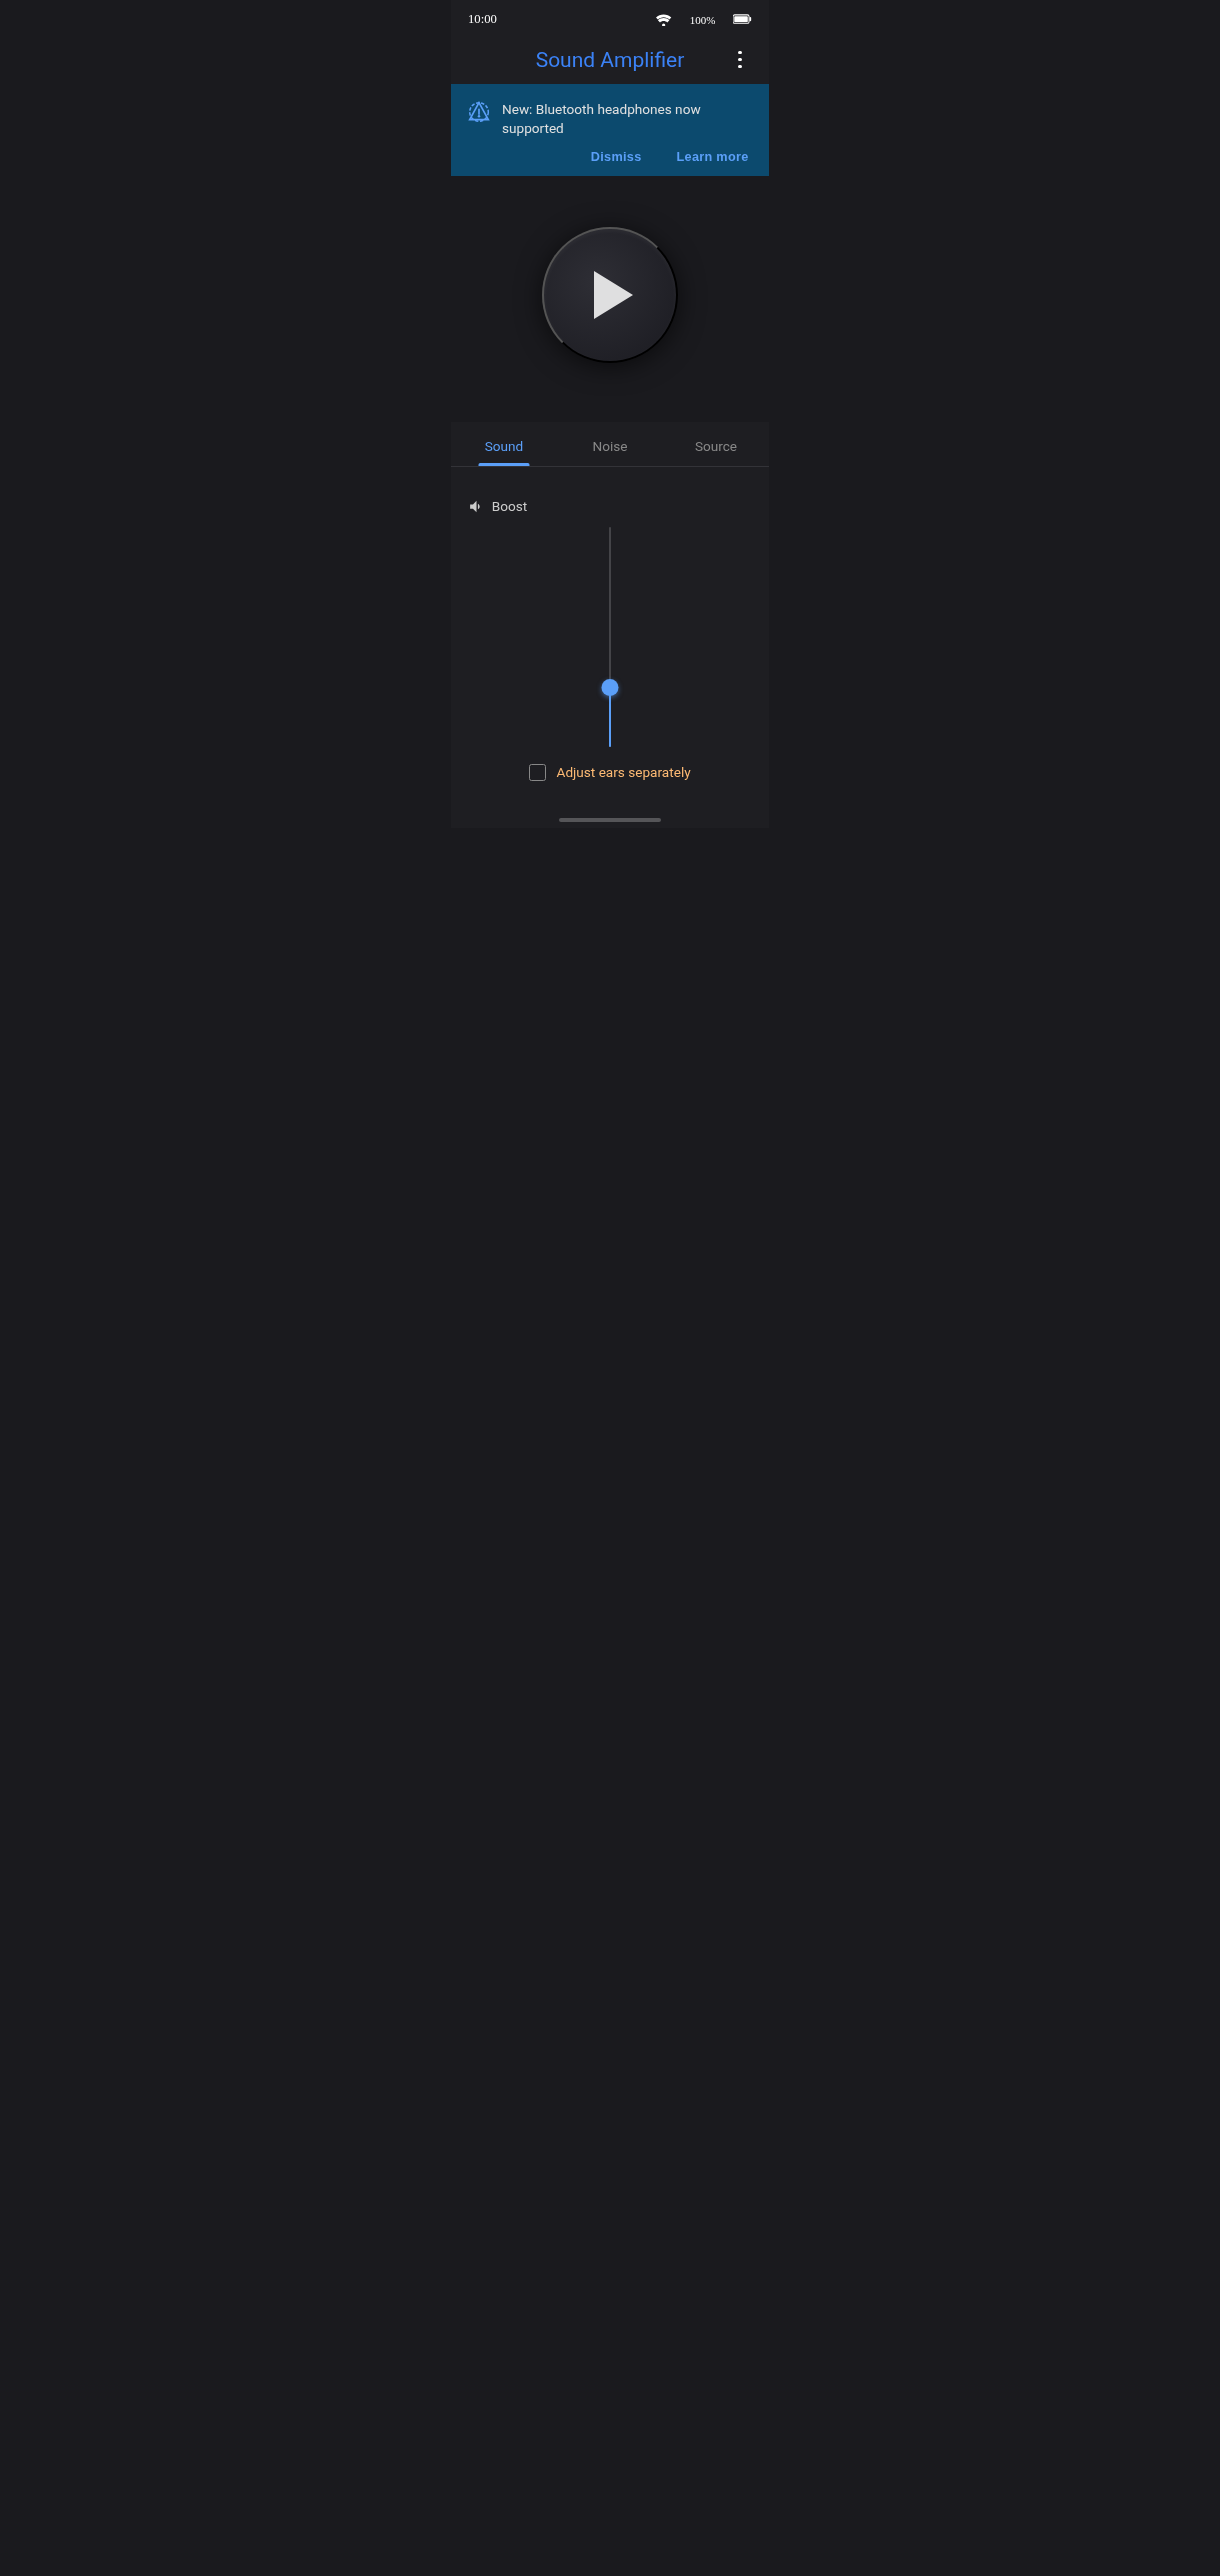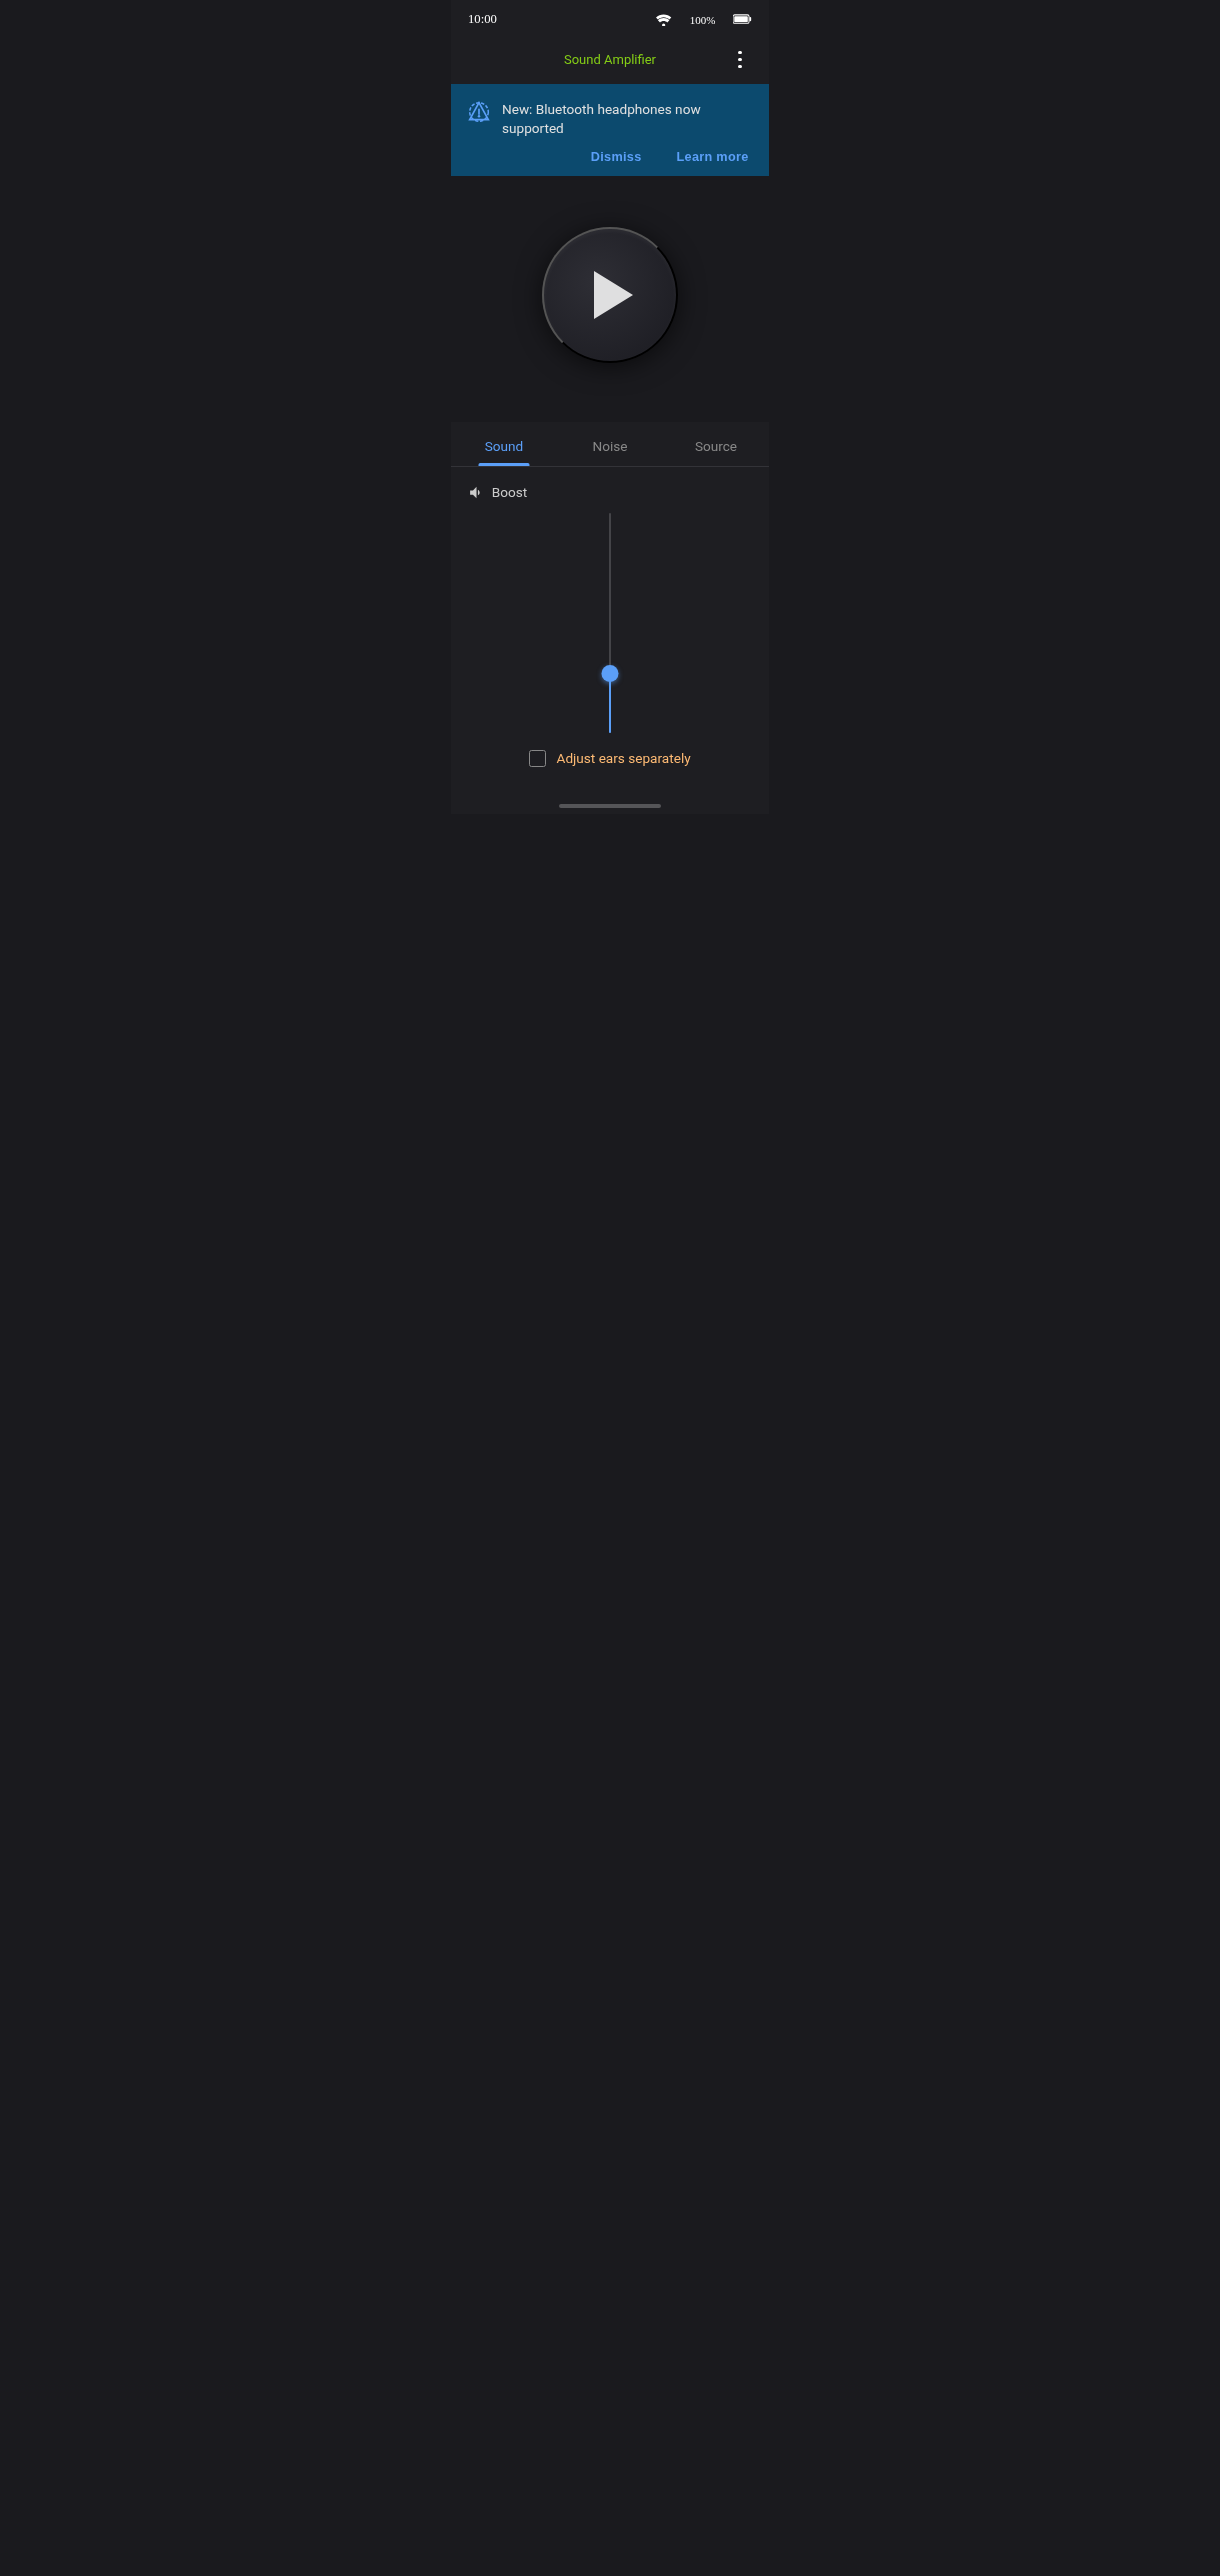--- a/index.html
+++ b/index.html
@@ -39,23 +39,23 @@
 
     
     .header {
       display: flex;
       align-items: center;
       justify-content: space-between;
       padding: 12px 17px 12px 17px;
       background: #1e1e22;
     }
     .header-title {
-      font-size: 13px;
+      font-size: 21px;
       font-weight: 400;
-      color: #84cc16;
+      color: #3b82f6;
       flex: 1;
       text-align: center;
     }
     .header-menu-btn {
       width: 24px;
       height: 24px;
       display: flex;
       flex-direction: column;
       align-items: center;
       justify-content: center;
@@ -177,20 +177,21 @@
       background: #1e1e22;
       padding: 17px 17px 25.4px;
     }
 
     .controls-row {
       display: flex;
       justify-content: space-around;
       align-items: flex-start;
       gap: 17px;
       margin-bottom: 17px;
+      margin-top: 14px;
     }
 
     .control-col {
       display: flex;
       flex-direction: column;
       align-items: center;
       flex: 1;
     }
 
     .control-label {

